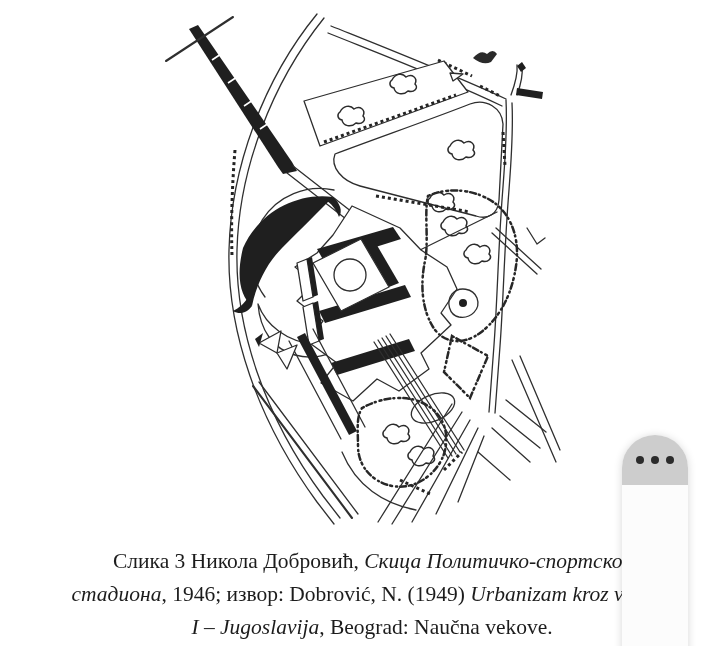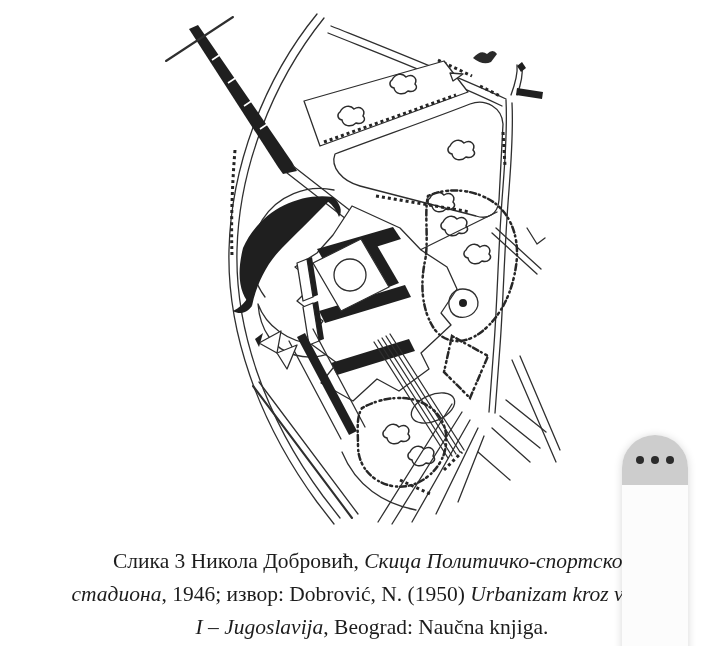--- a/index.html
+++ b/index.html
@@ -132,22 +132,22 @@
                          M478,428 L436,514 M484,436 L458,502"></path>
       <path class="s" d="M492,428 L530,462 M500,416 L540,448 M506,400 L546,432 M478,452 L510,480"></path>
       <path class="s" d="M512,360 L556,462 M520,356 L560,450"></path>
       <ellipse class="s" cx="433" cy="408" rx="23" ry="13" transform="rotate(-24 433 408)"></ellipse>
       <path class="hat" d="M400,480 L430,494 M444,470 L462,452"></path>
     </g>
   </svg>
 
   <div class="caption">
     <div class="caption-line"><span>Слика 3 Никола Добровић, </span><span class="it">Скица Политичко-спортског</span></div>
-    <div class="caption-line"><span class="it">стадиона</span><span>, 1946; извор: Dobrović, N. (1950) </span><span class="it">Urbanizam kroz vekove</span></div>
-    <div class="caption-line"><span class="it">I – Jugoslavija</span><span>, Beograd: Naučna knjiga.</span></div>
+    <div class="caption-line"><span class="it">стадиона</span><span>, 1946; извор: Dobrović, N. (1949) </span><span class="it">Urbanizam kroz vekove</span></div>
+    <div class="caption-line"><span class="it">I – Jugoslavija</span><span>, Beograd: Naučna vekove.</span></div>
   </div>
 
   <div class="pill">
     <div class="pill-cap">
       <span class="icon" style="display:flex;gap:7px;">
         <span class="dot"></span>
         <span class="dot"></span>
         <span class="dot"></span>
       </span>
     </div>

